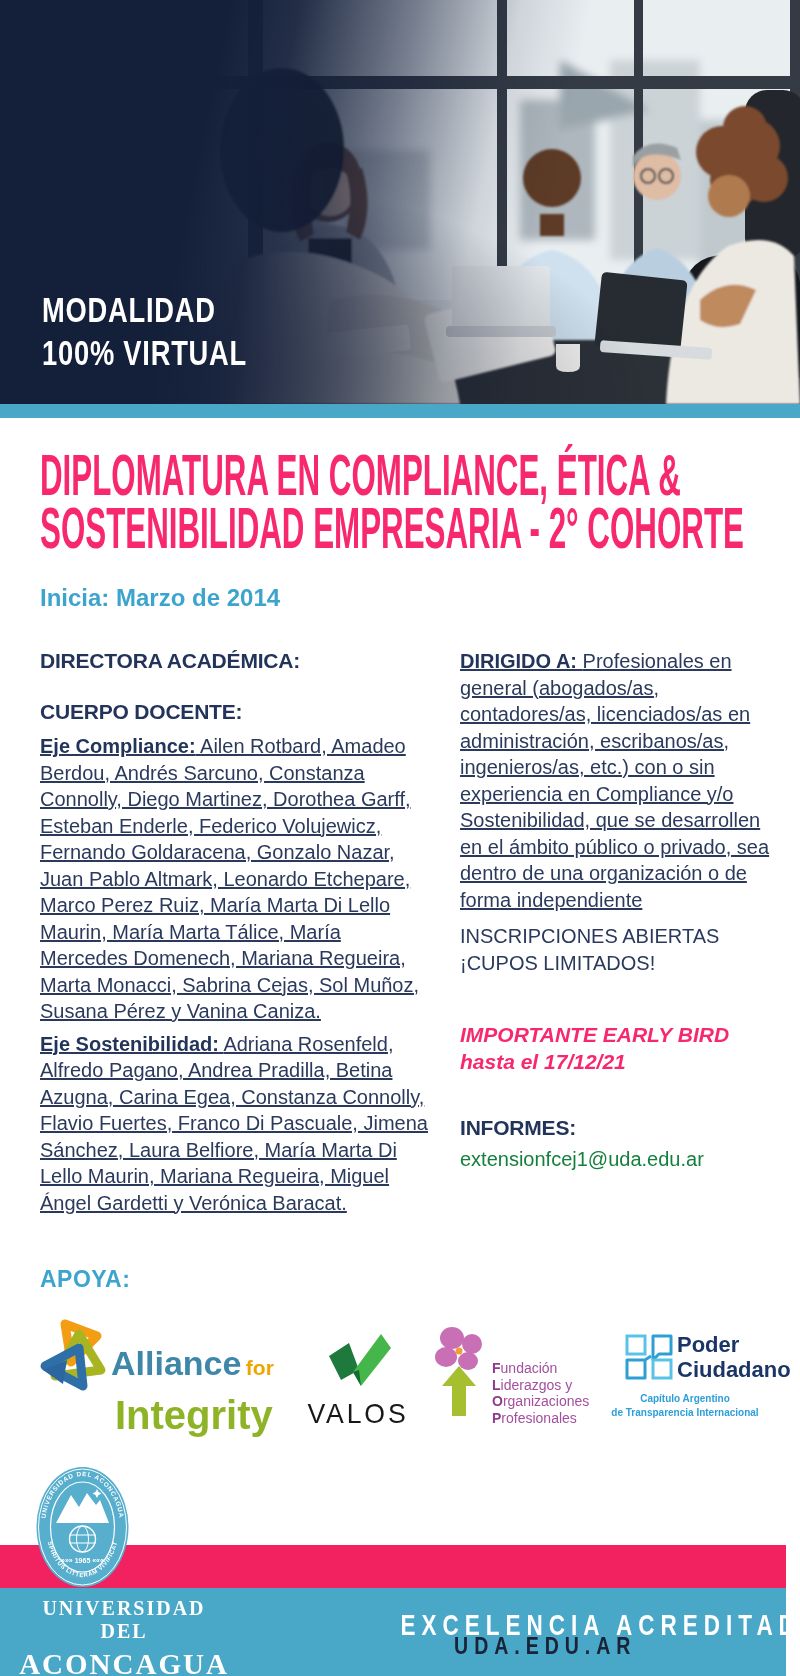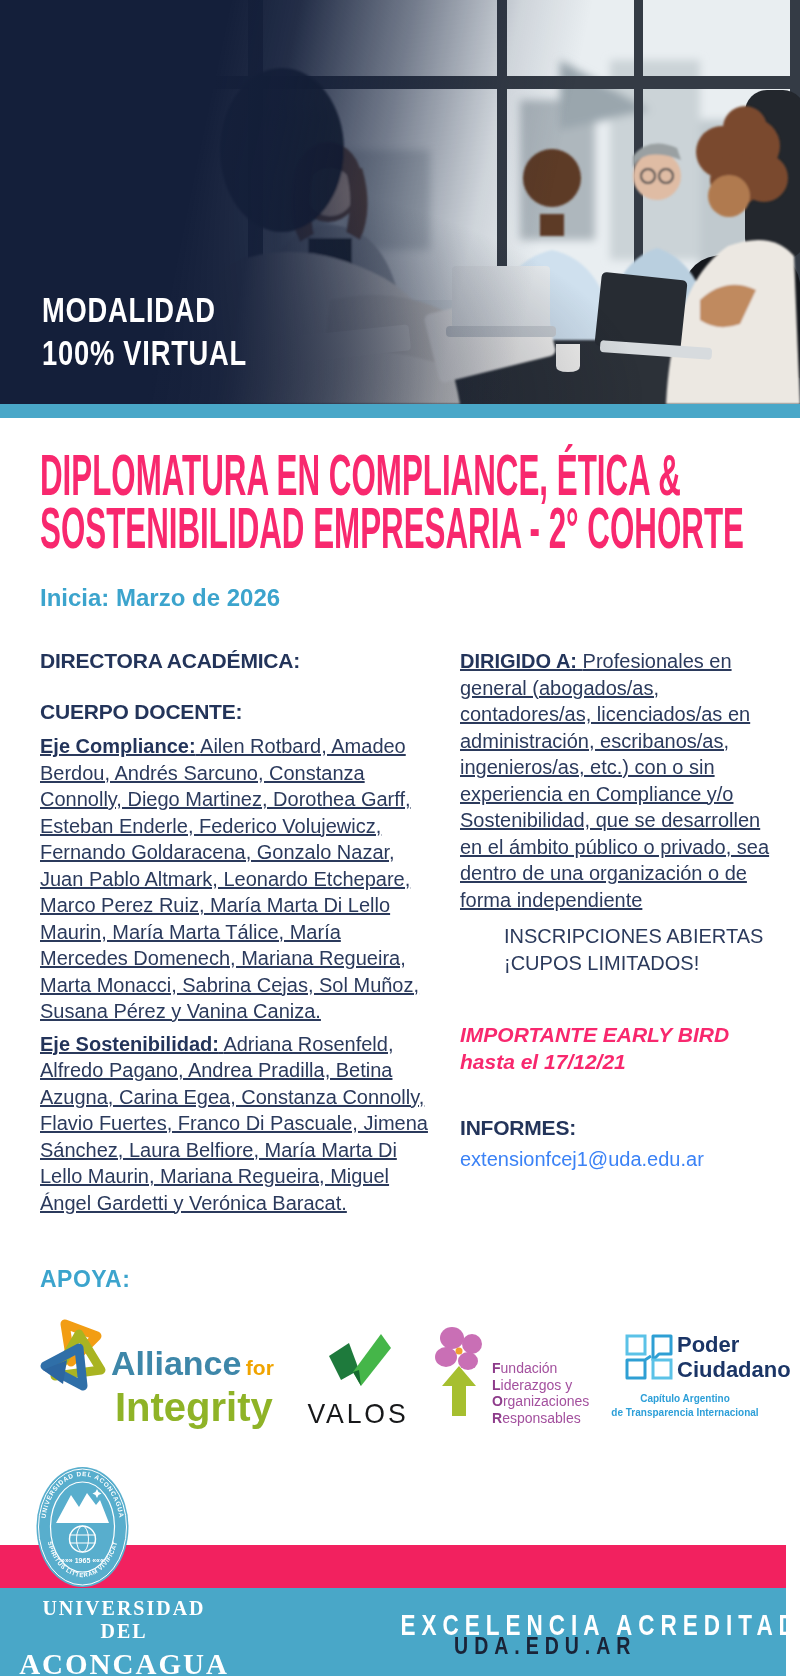--- a/index.html
+++ b/index.html
@@ -23,34 +23,34 @@
   .inicia{position:absolute;left:40px;top:584px;color:#3CA4CD;font-weight:700;font-size:24px;}
   
   .col{position:absolute;top:648px;font-size:20px;line-height:26.5px;color:#2B3A5C;}
   .col-left{left:40px;width:388px;}
   .col-right{left:460px;width:314px;}
   .label{font-weight:700;font-size:21px;letter-spacing:-0.2px;color:#23345A;}
   .para{margin:0 0 6px 0;text-decoration:underline;}
   .para b{color:#23345A;}
   .name{margin:2px 0 26px 0;}
   .cuerpo{margin:24px 0 8px 0;}
-  .insc{margin-top:10px;margin-left:44px;}
+  .insc{margin-top:10px;}
   .insc div{line-height:27px;}
   .earlybird{margin-top:44px;color:#F8286E;font-style:italic;font-weight:700;font-size:21px;line-height:27px;}
   .earlybird span{display:block;}
   .informes{margin-top:40px;margin-bottom:4px;}
-  .email{color:#3b82f6;text-decoration:none;}
+  .email{color:#15803d;text-decoration:none;}
   
   .apoya{position:absolute;left:40px;top:1266px;color:#3CA4CD;font-weight:700;font-size:23px;letter-spacing:.5px;}
   .logo{position:absolute;}
   .alliance{left:35px;top:1318px;width:265px;height:140px;}
   .alliance .txt{position:absolute;left:76px;top:26px;white-space:nowrap;}
   .alliance .w1{color:#3E87A9;font-weight:700;font-size:34px;text-align:right;}
   .alliance .w2{color:#F0A400;font-weight:700;font-size:21px;}
-  .alliance .w3{display:block;color:#8FB327;font-weight:700;font-size:40px;margin-top:2px;margin-left:4px;}
+  .alliance .w3{display:block;color:#8FB327;font-weight:700;font-size:40px;margin-top:10px;margin-left:4px;}
   .valos{left:303px;top:1328px;width:110px;text-align:center;}
   .valos .txt{display:block;margin-top:4px;color:#17181a;font-size:28px;letter-spacing:3px;transform:scaleX(.95);transform-origin:center top;}
   .flor{left:430px;top:1324px;width:170px;}
   .flor .txt{position:absolute;left:62px;top:36px;color:#A3509E;font-size:14px;line-height:16.5px;font-weight:400;}
   .flor-line{display:block;}
   .flor-line::first-letter{font-weight:800;color:#8E3C8B;}
   .poder{left:585px;top:1330px;width:200px;}
   .poder .name{position:absolute;left:92px;top:2px;margin:0;color:#1B3566;font-weight:700;font-size:22px;line-height:25px;}
   .poder .name span{display:block;}
   .poder .sub{position:absolute;left:0;top:62px;width:200px;text-align:center;color:#2D9FD8;font-weight:700;font-size:10px;line-height:14px;}
@@ -160,21 +160,21 @@
       <span>MODALIDAD</span>
       <span>100% VIRTUAL</span>
     </div>
   </div>
   <div class="stripe-teal-top"></div>
 
   <h1 class="title">
     <span>DIPLOMATURA EN COMPLIANCE, ÉTICA &amp;</span>
     <span>SOSTENIBILIDAD EMPRESARIA - 2° COHORTE</span>
   </h1>
-  <div class="inicia">Inicia: Marzo de 2026</div>
+  <div class="inicia">Inicia: Marzo de 2014</div>
 
   <div class="col col-left">
     <div class="label">DIRECTORA ACADÉMICA:</div>
     <div class="label cuerpo">CUERPO DOCENTE:</div>
     <p class="para"><b>Eje Compliance:</b> <span>Ailen Rotbard, Amadeo Berdou, Andrés Sarcuno, Constanza Connolly, Diego Martinez, Dorothea Garff, Esteban Enderle, Federico Volujewicz, Fernando Goldaracena, Gonzalo Nazar, Juan Pablo Altmark, Leonardo Etchepare, Marco Perez Ruiz, María Marta Di Lello Maurin, María Marta Tálice, María Mercedes Domenech, Mariana Regueira, Marta Monacci, Sabrina Cejas, Sol Muñoz, Susana Pérez y Vanina Caniza.</span></p>
     <p class="para"><b>Eje Sostenibilidad:</b> <span>Adriana Rosenfeld, Alfredo Pagano, Andrea Pradilla, Betina Azugna, Carina Egea, Constanza Connolly, Flavio Fuertes, Franco Di Pascuale, Jimena Sánchez, Laura Belfiore, María Marta Di Lello Maurin, Mariana Regueira, Miguel Ángel Gardetti y Verónica Baracat.</span></p>
   </div>
 
   <div class="col col-right">
     <p class="para"><b>DIRIGIDO A:</b> <span>Profesionales en general (abogados/as, contadores/as, licenciados/as en administración, escribanos/as, ingenieros/as, etc.) con o sin experiencia en Compliance y/o Sostenibilidad, que se desarrollen en el ámbito público o privado, sea dentro de una organización o de forma independiente</span></p>
@@ -221,21 +221,21 @@
       <ellipse cx="42" cy="20" rx="10" ry="10" fill="#C96FB5"></ellipse>
       <ellipse cx="16" cy="33" rx="11" ry="10" fill="#C96FB5"></ellipse>
       <ellipse cx="38" cy="37" rx="10" ry="9" fill="#C96FB5"></ellipse>
       <circle cx="29" cy="27" r="3.5" fill="#F0A030"></circle>
       <path d="M29,42 L46,62 L36,62 L36,92 L22,92 L22,62 L12,62 Z" fill="#A6BF2F"></path>
     </svg>
     <div class="txt">
       <span class="flor-line">Fundación</span>
       <span class="flor-line">Liderazgos y</span>
       <span class="flor-line">Organizaciones</span>
-      <span class="flor-line">Responsables</span>
+      <span class="flor-line">Profesionales</span>
     </div>
   </div>
 
   <div class="logo poder">
     <svg width="50" height="46" viewBox="0 0 50 46" style="position:absolute;left:40px;top:4px;">
       <rect x="2" y="2" width="18" height="18" fill="none" stroke="#5BC2E7" stroke-width="3"></rect>
       <path d="M28,2 h18 v18 h-12 l-6,6 Z" fill="none" stroke="#2E9FD4" stroke-width="3" stroke-linejoin="round"></path>
       <path d="M2,26 h18 v18 h-18 Z M20,26 l6,-4" fill="none" stroke="#2E9FD4" stroke-width="3" stroke-linejoin="round"></path>
       <rect x="28" y="26" width="18" height="18" fill="none" stroke="#5BC2E7" stroke-width="3"></rect>
     </svg>

